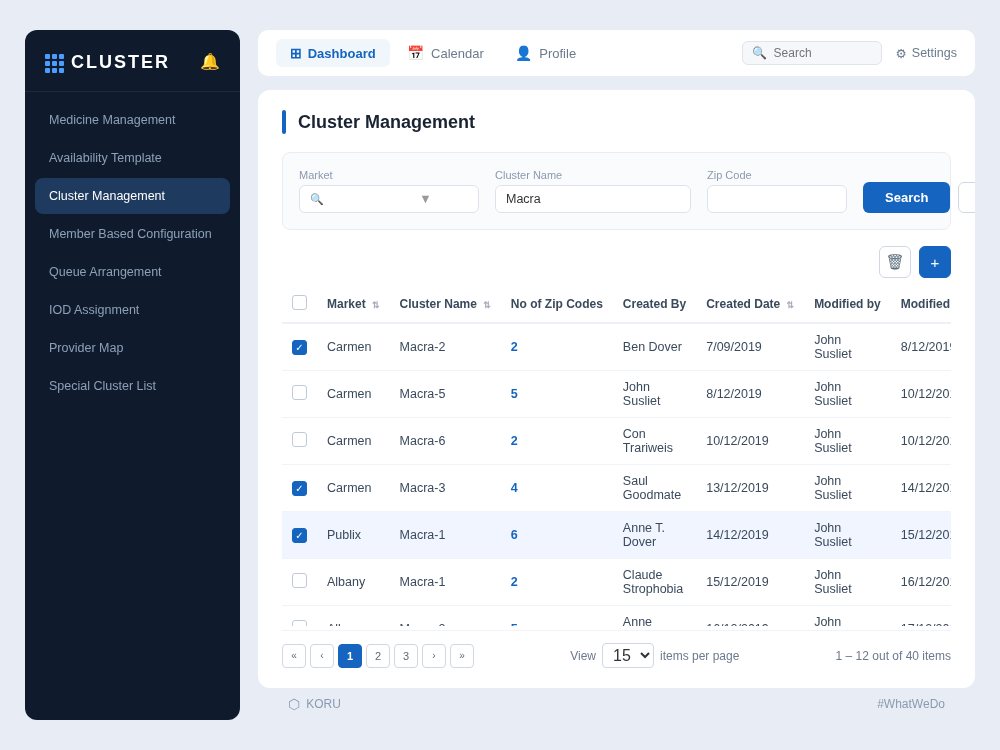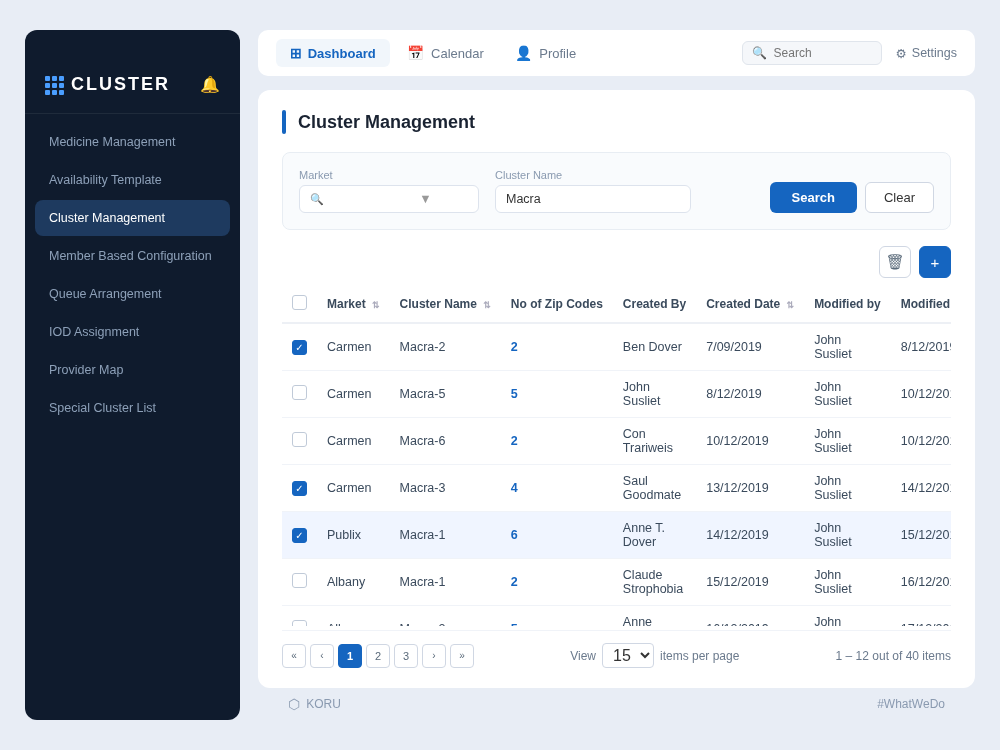--- a/index.html
+++ b/index.html
@@ -27,26 +27,24 @@
       background: #0f1b2d;
       border-radius: 12px;
       display: flex;
       flex-direction: column;
       padding: 0 0 20px 0;
       overflow: hidden;
     }
 
     .sidebar-header {
       display: flex;
-      align-items: center;
       justify-content: space-between;
       padding: 22px 20px 18px 20px;
       border-bottom: 1px solid rgba(255,255,255,0.07);
       margin-bottom: 10px;
-      margin-top: 22px;
     }
 
     .sidebar-logo {
       display: flex;
       align-items: center;
       gap: 8px;
     }
 
     .logo-grid {
       display: grid;
@@ -557,20 +555,26 @@
             <span></span>
             <span class="chevron-down">▼</span>
           </div>
         </div>
         <div class="filter-field">
           <span class="filter-label">Cluster Name</span>
           <div class="filter-input-wrap cluster-field">
             <input type="text" value="Macra" style="width: 140px;">
           </div>
         </div>
+        <div class="filter-field">
+          <span class="filter-label">Zip Code</span>
+          <div class="filter-input-wrap zipcode-field">
+            <input type="text" style="width: 110px;">
+          </div>
+        </div>
         <div class="filter-buttons">
           <button class="btn-search">Search</button>
           <button class="btn-clear">Clear</button>
         </div>
       </div>
 
       <div class="table-section">
         <div class="table-actions">
           <div class="icon-btn">🗑</div>
           <div class="icon-btn add">+</div>

